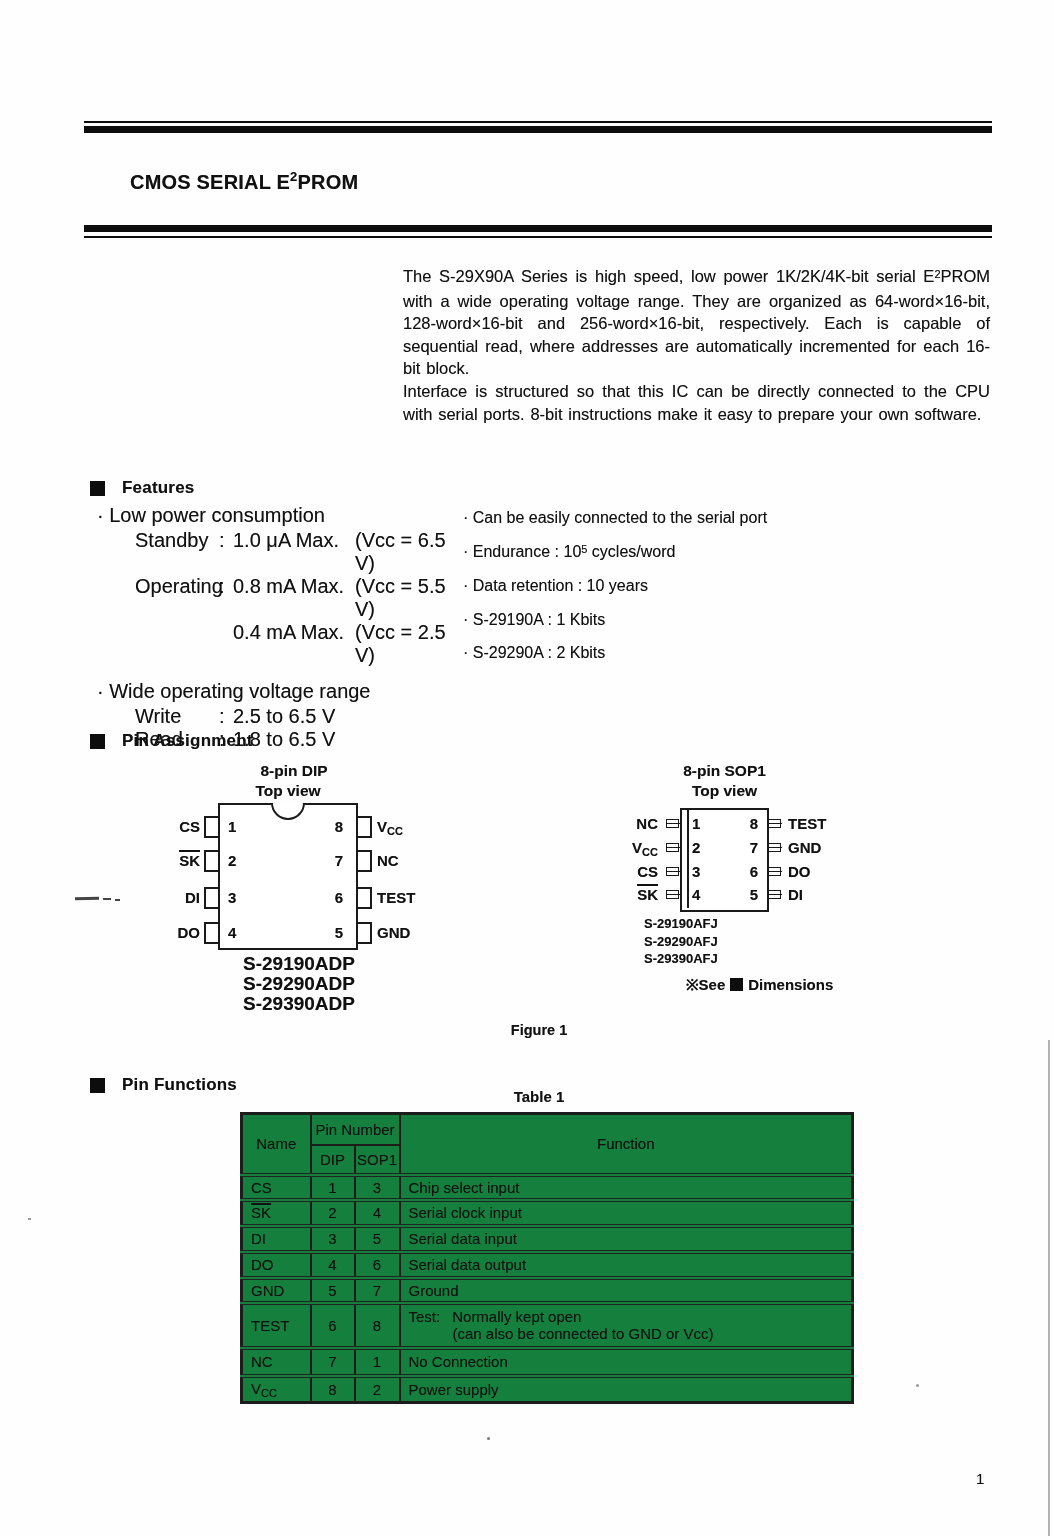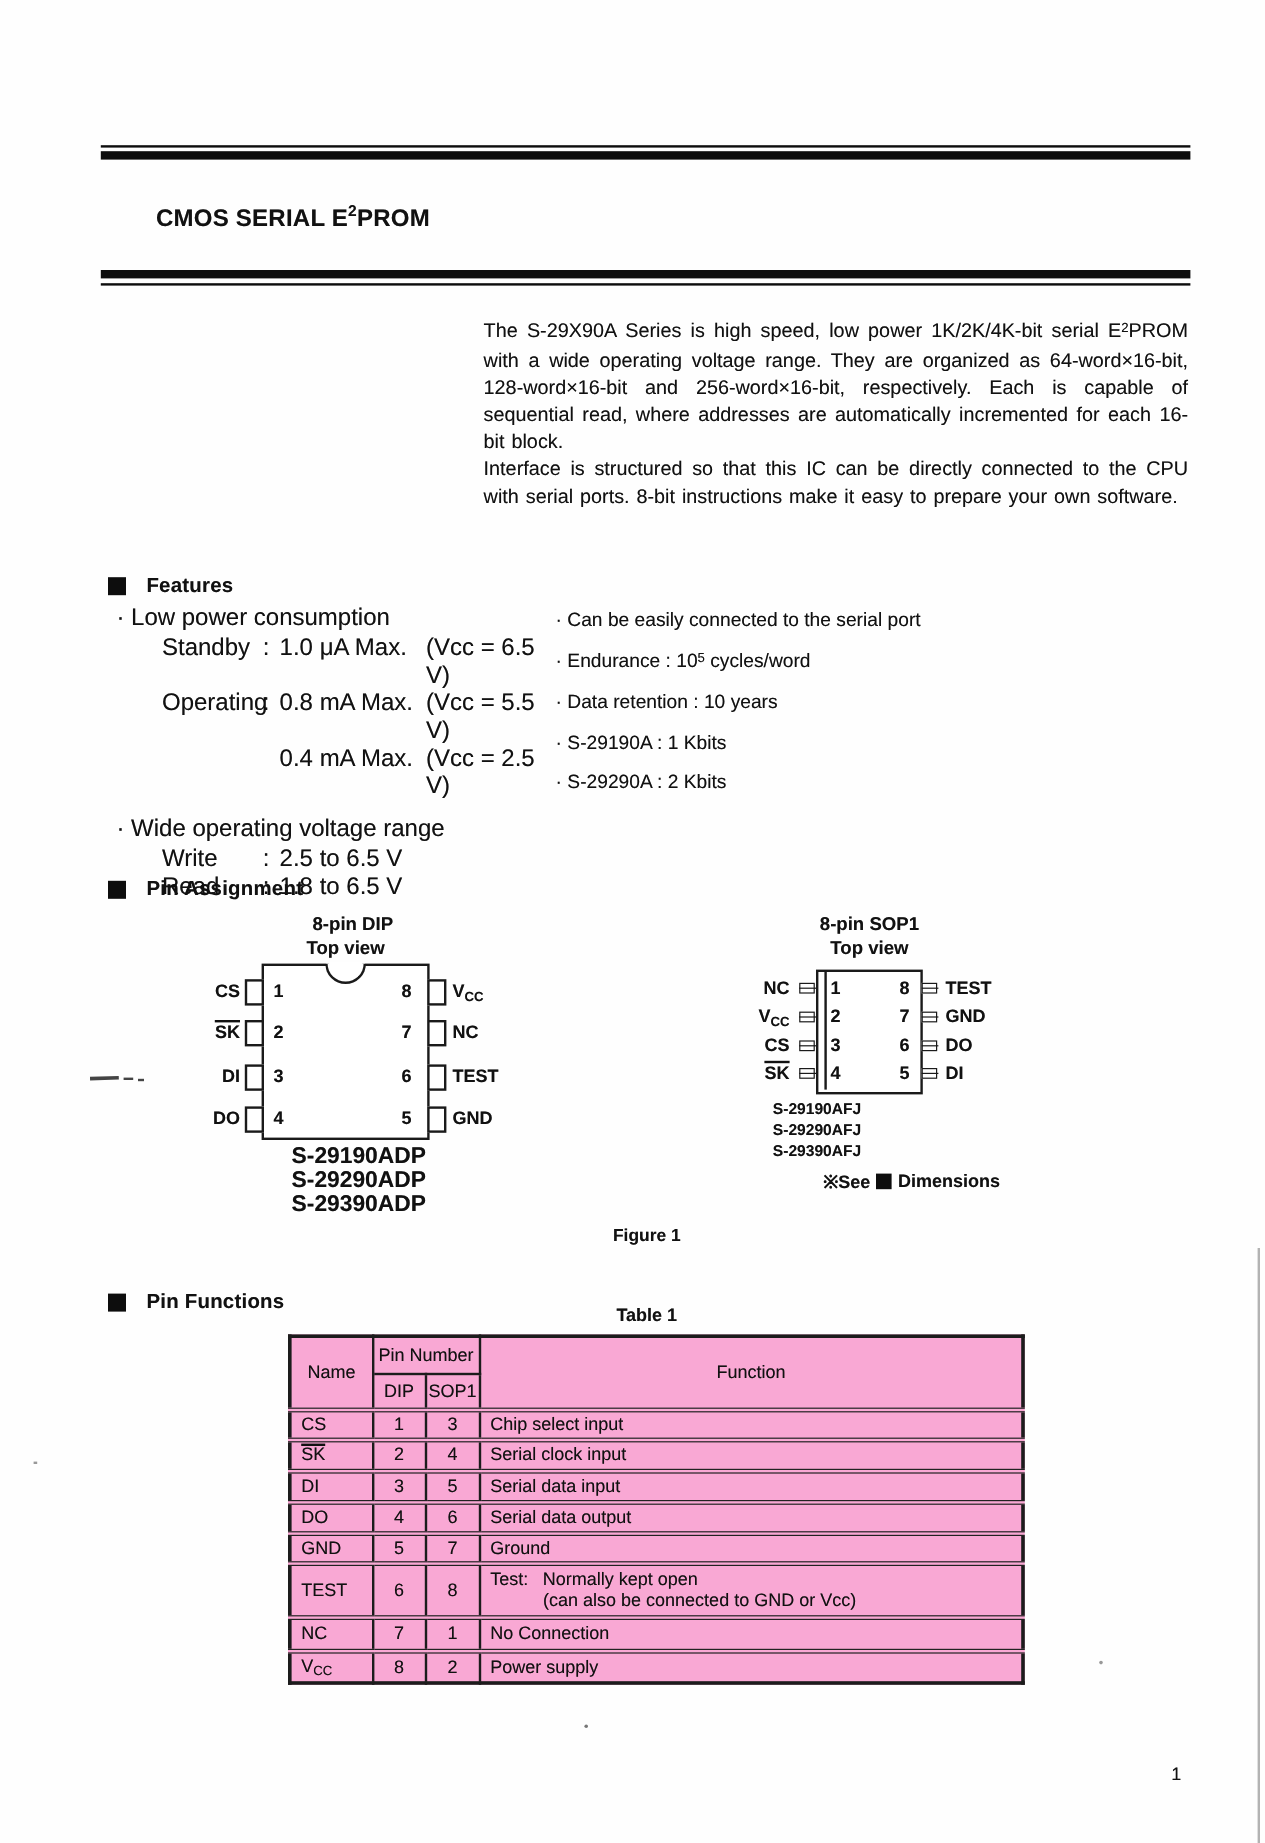--- a/index.html
+++ b/index.html
@@ -44,21 +44,21 @@
   .inner-line{position:absolute;background:#1a1a1a;}
   .part-num{position:absolute;font-size:19px;font-weight:700;}
   .sop-note{position:absolute;display:flex;align-items:center;gap:5px;font-size:15px;font-weight:700;}
   .note-sq{width:13px;height:13px;background:#0d0d0d;flex:none;}
   .caption{position:absolute;width:120px;text-align:center;font-weight:700;font-size:14.5px;}
   .subcc{font-size:11px;vertical-align:-3px;font-weight:inherit;}
   .ovl{position:relative;display:inline-block;}
   .ovl::after{content:'';position:absolute;left:0;right:0;top:-1px;height:2px;background:#111;}
   
   .tblwrap{position:absolute;left:240px;top:1112px;}
-  table{border-collapse:collapse;table-layout:fixed;width:611px;background:#f9a8d4;}
+  table{border-collapse:collapse;table-layout:fixed;width:611px;background:#15803d;}
   table,th,td{border:2px solid #1c1c1c;}
   table{border-width:3px;}
   th{font-weight:400;font-size:15px;text-align:center;vertical-align:middle;padding:0;}
   td{font-size:15px;padding:0 0 0 8px;vertical-align:middle;}
   .td-c{text-align:center;padding:0;}
   tbody td{border-top:4px double #222;}
   .fn-line1{display:flex;}
   .fn-gap{width:12px;flex:none;}
   .fn-line2{margin-left:44px;}
   

